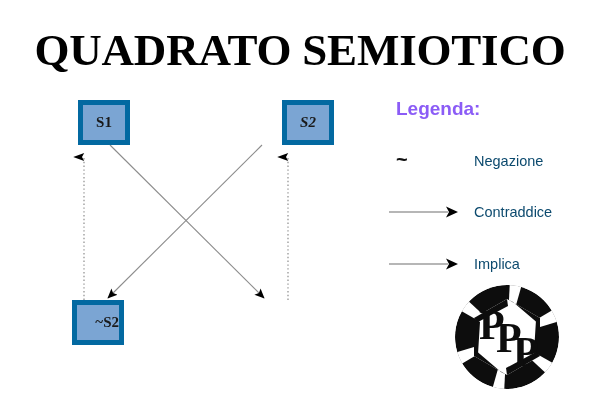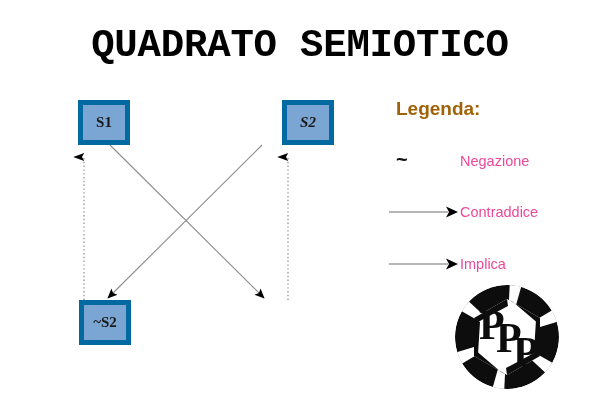--- a/index.html
+++ b/index.html
@@ -24,22 +24,22 @@
     height: 400px;
   }
 
   
   .page-title {
     position: absolute;
     left: 0;
     top: 24px;
     width: 600px;
     text-align: center;
-    font-family: Liberation Mono, monospace;
-    font-size: 39px;
+    font-family: Liberation Serif, serif;
+    font-size: 45px;
     font-weight: bold;
     letter-spacing: -0.2px;
     color: #000000;
     white-space: nowrap;
   }
 
   
   .diagram {
     position: absolute;
     left: 0;
@@ -72,39 +72,39 @@
   .node-label {
     font-family: "Liberation Serif", serif;
     font-size: 15px;
     font-weight: bold;
     color: #1a1a1a;
     line-height: 1;
     white-space: nowrap;
   }
   .node-s1  { left: 58px;  top: 100px; }
   .node-s2  { left: 262px; top: 100px; font-style: italic; }
-  .node-ns2 { left: 59px;  top: 300px; }
+  .node-ns2 { left: 52px;  top: 300px; justify-content: flex-end; }
   .node-ns1 { left: 262px; top: 300px; }
 
   
   .legend {
     position: absolute;
     left: 388px;
     top: 98px;
     width: 208px;
     height: 190px;
   }
   .legend-title {
     position: absolute;
     left: 8px;
     top: 0;
     font-family: "Liberation Sans", sans-serif;
     font-size: 19px;
     font-weight: bold;
-    color: #a16207;
+    color: #8b5cf6;
     white-space: nowrap;
     text-align: center;
   }
   .legend-row {
     position: absolute;
     left: 0;
     width: 208px;
     height: 26px;
   }
   .legend-row-negazione    { top: 50px; }
@@ -130,29 +130,29 @@
     padding-left: 8px;
     position: relative;
     top: -2px;
   }
   .legend-arrow-svg {
     display: block;
     margin-left: 0;
   }
   .legend-text {
     position: absolute;
-    left: 72px;
+    left: 86px;
     top: 0;
     height: 26px;
     display: flex;
     align-items: center;
     font-family: "Liberation Sans", sans-serif;
     font-size: 14.5px;
     font-weight: normal;
-    color: #ec4899;
+    color: #0c4a6e;
     white-space: nowrap;
   }
 
   
   .logo {
     position: absolute;
     left: 452px;
     top: 282px;
     width: 110px;
     height: 110px;

